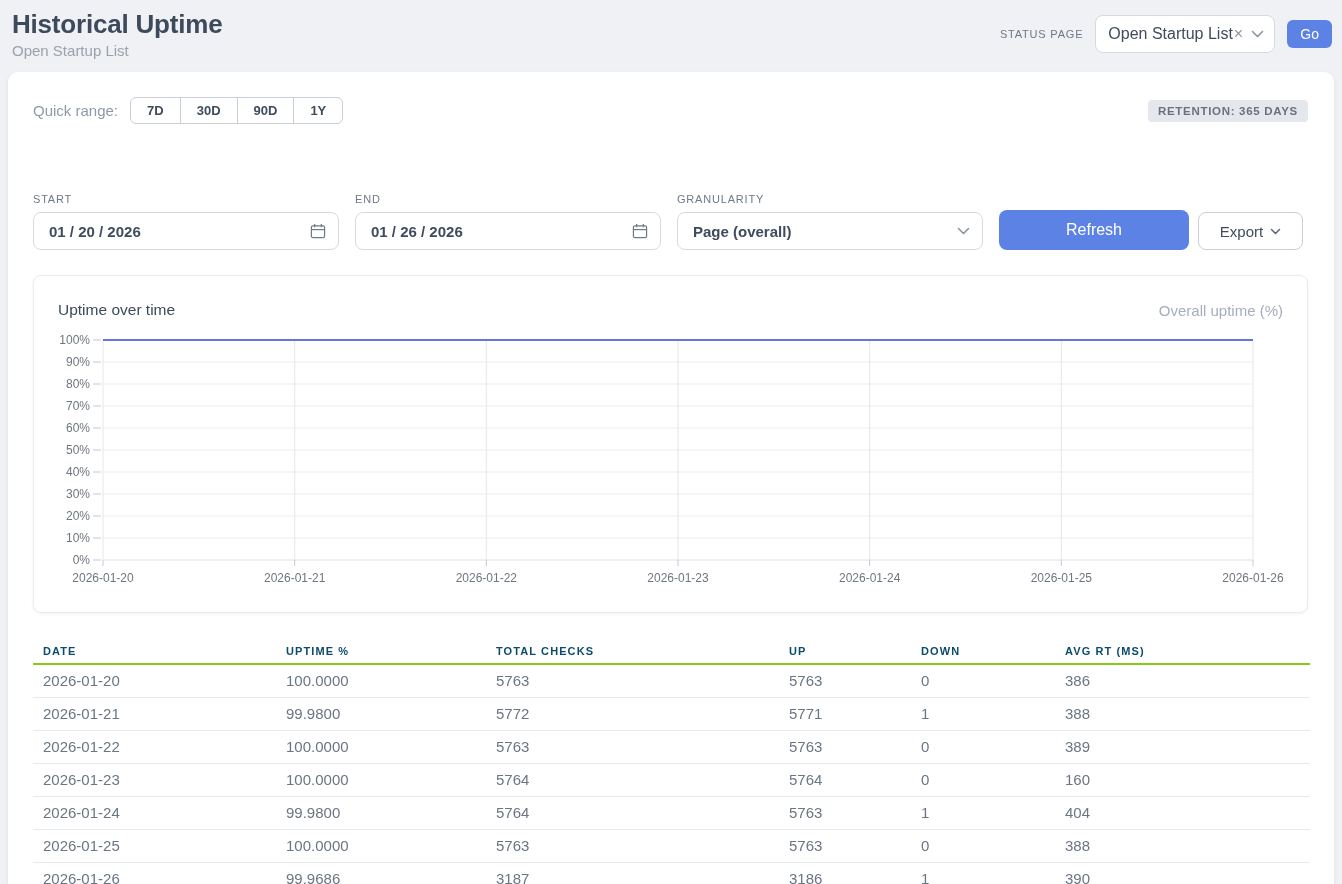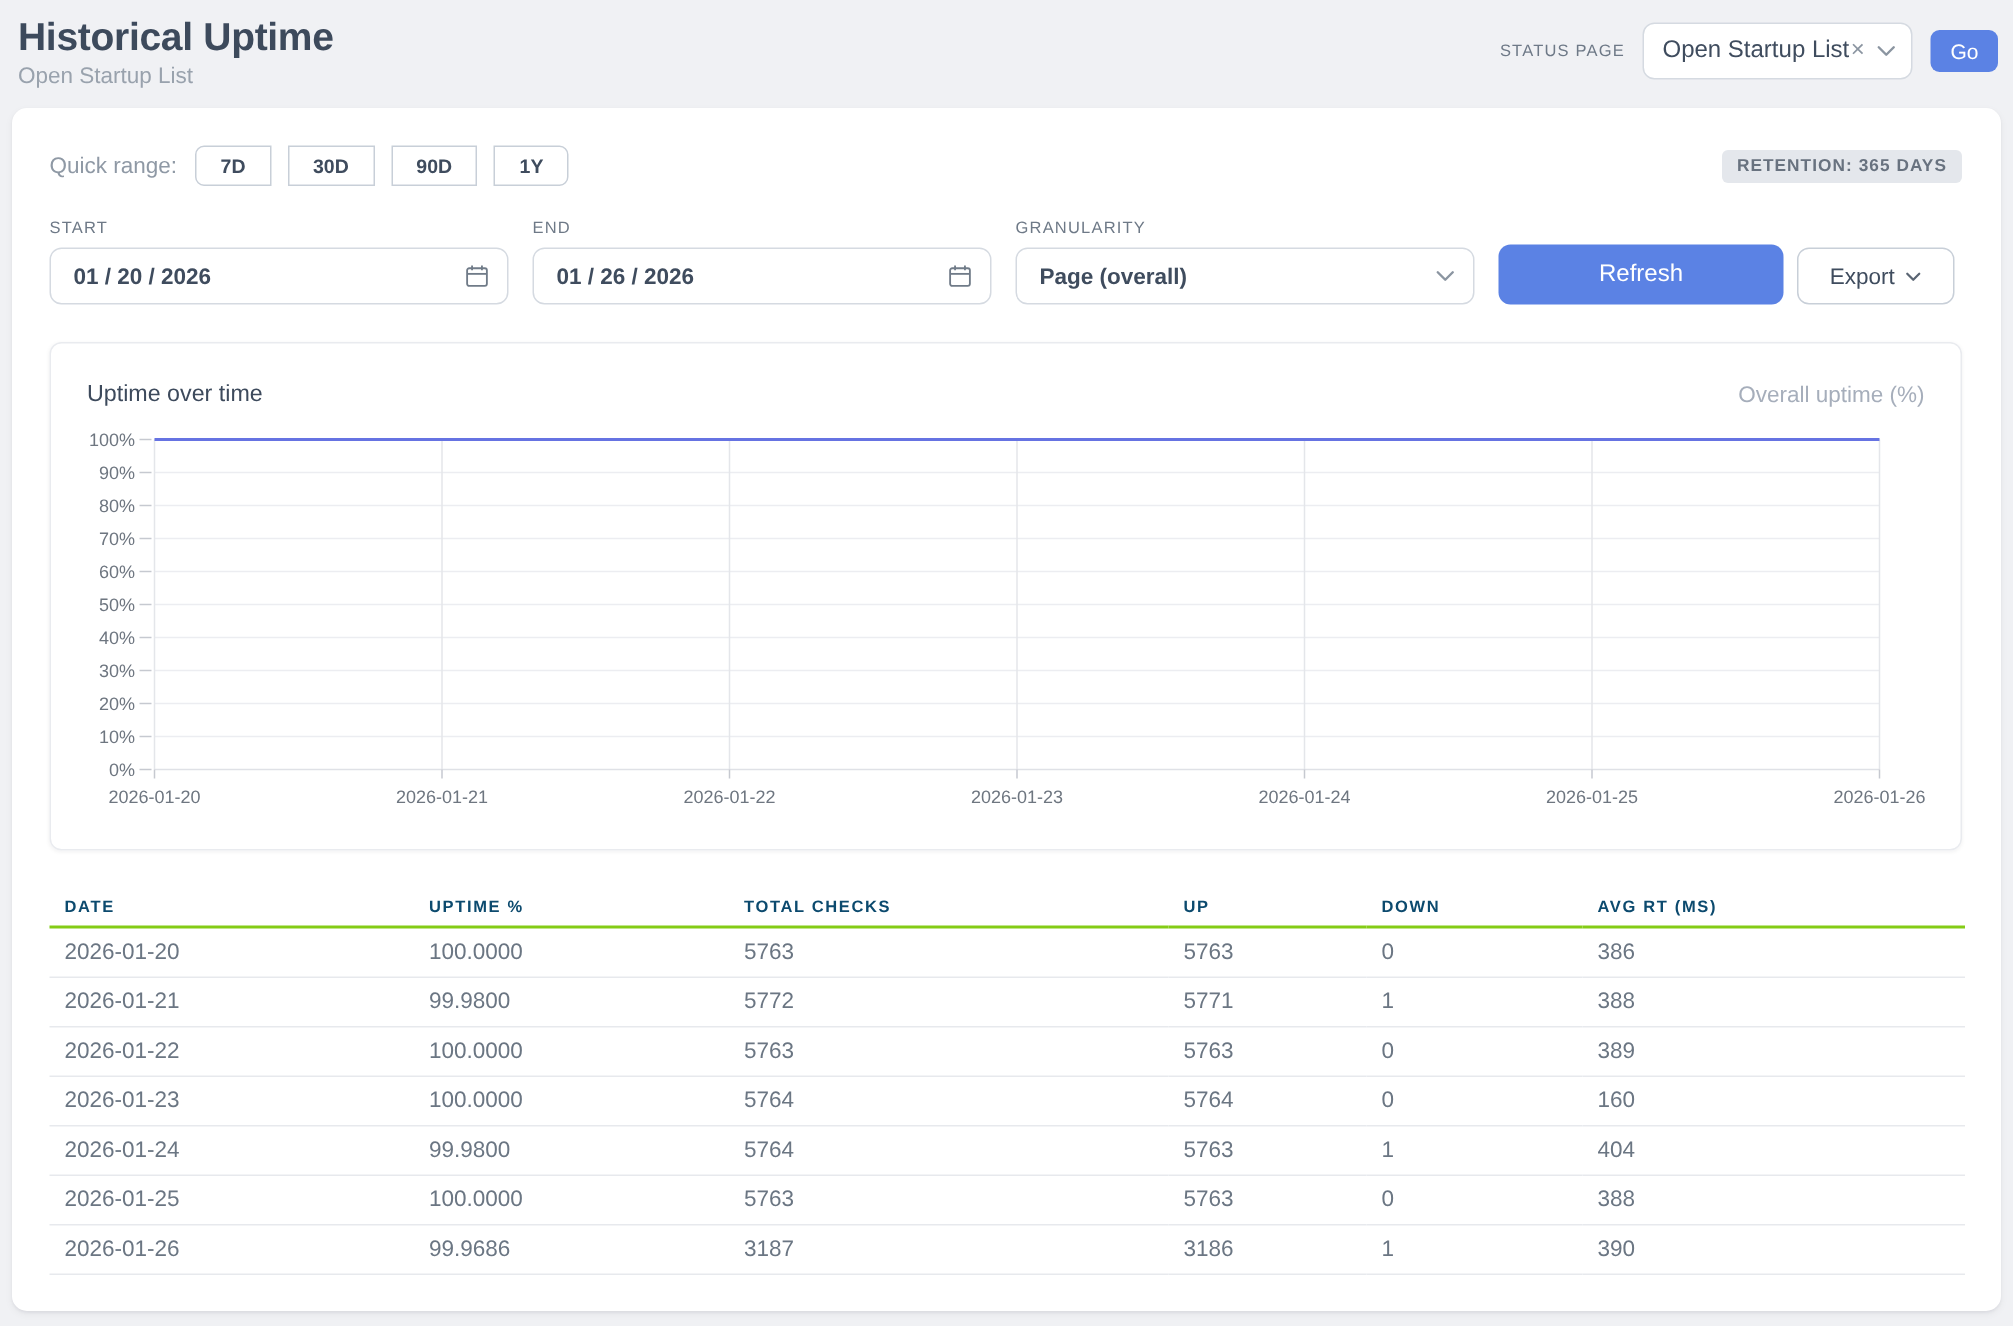--- a/index.html
+++ b/index.html
@@ -20,30 +20,30 @@
     font-family:inherit; display:flex; align-items:center; }
 
   
   .main-card { margin:13px 8px 0 8px; background:#fff; border-radius:10px;
     box-shadow:0 1px 2px rgba(16,24,40,.05), 0 2px 6px rgba(16,24,40,.05);
     padding:25px 26px 24px 25px; }
 
   .row1 { display:flex; justify-content:space-between; align-items:center; margin-bottom:22px; }
   .quick-wrap { display:flex; align-items:center; }
   .quick-label { font-size:15px; color:#8f99a5; margin-right:12px; }
-  .seg { display:flex;gap:12px; }
+  .seg { display:flex; }
   .seg button { height:27px; padding:0 16px; background:#fff; border:1px solid #c8cfd8; color:#3f4c5e;
     font-size:13px; font-weight:600; font-family:inherit; margin-left:-1px; position:relative; }
   .seg button:first-child { border-radius:6px 0 0 6px; margin-left:0; }
   .seg button:last-child { border-radius:0 6px 6px 0; }
   .retention-badge { background:#e4e7ec; color:#68727f; font-size:11.5px; font-weight:700; letter-spacing:0.7px;
     padding:5px 10px; border-radius:4px; }
 
   .row2 { display:flex; align-items:flex-end; gap:16px; margin-bottom:25px; }
-  .field { width:306px; }
+  .field { width:306px;margin-top:47px; }
   .field-label { display:block; font-size:11px; font-weight:400; letter-spacing:0.8px; color:#6e7987; margin-bottom:6px; line-height:13px; }
   .input-box { height:38px; border:1px solid #d5dae1; border-radius:8px; background:#fff;
     display:flex; align-items:center; padding:0 12px 0 15px; font-size:15px; color:#3f4c5e;font-weight:bold; }
   .input-box .val { flex:1; }
   .input-box .icon { display:flex; }
   .refresh-btn { width:190px; height:40px; background:#5b82e4; border:none; border-radius:8px; color:#fff;
     font-size:16px; font-family:inherit; }
   .export-btn { width:105px; height:38px; background:#fff; border:1px solid #c8cfd8; border-radius:8px; margin-left:-7px;
     color:#3f4c5e; font-size:15px; font-family:inherit; display:flex; align-items:center; justify-content:center; gap:7px; }
 

